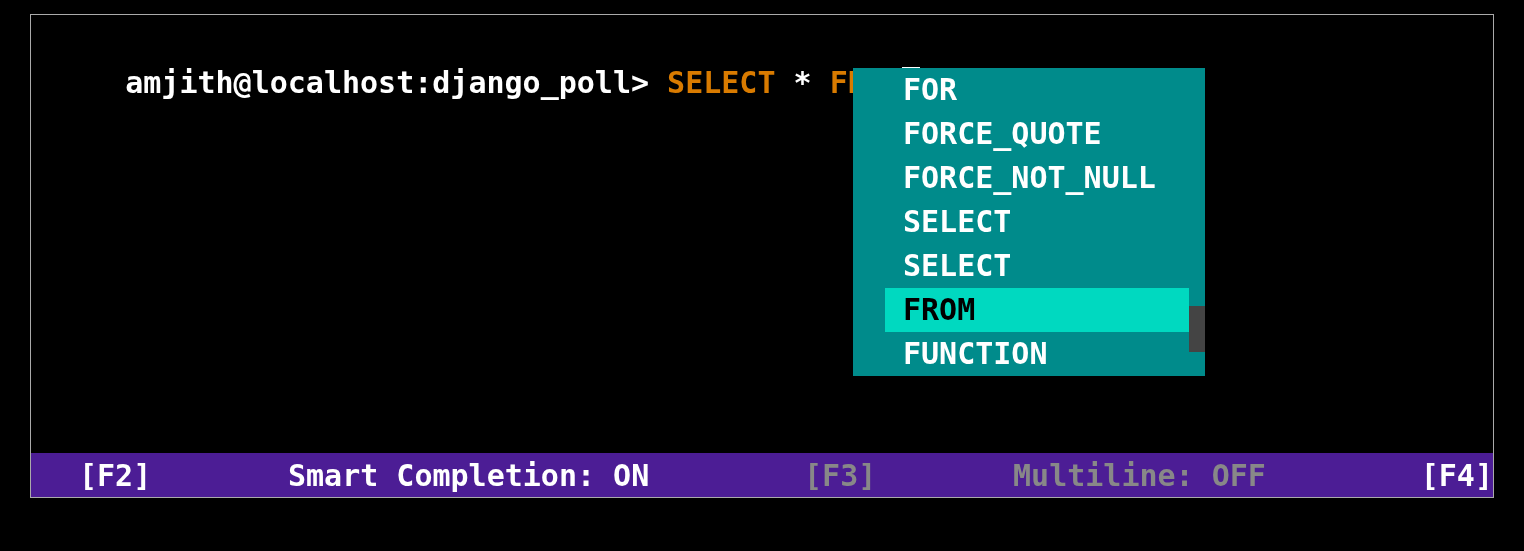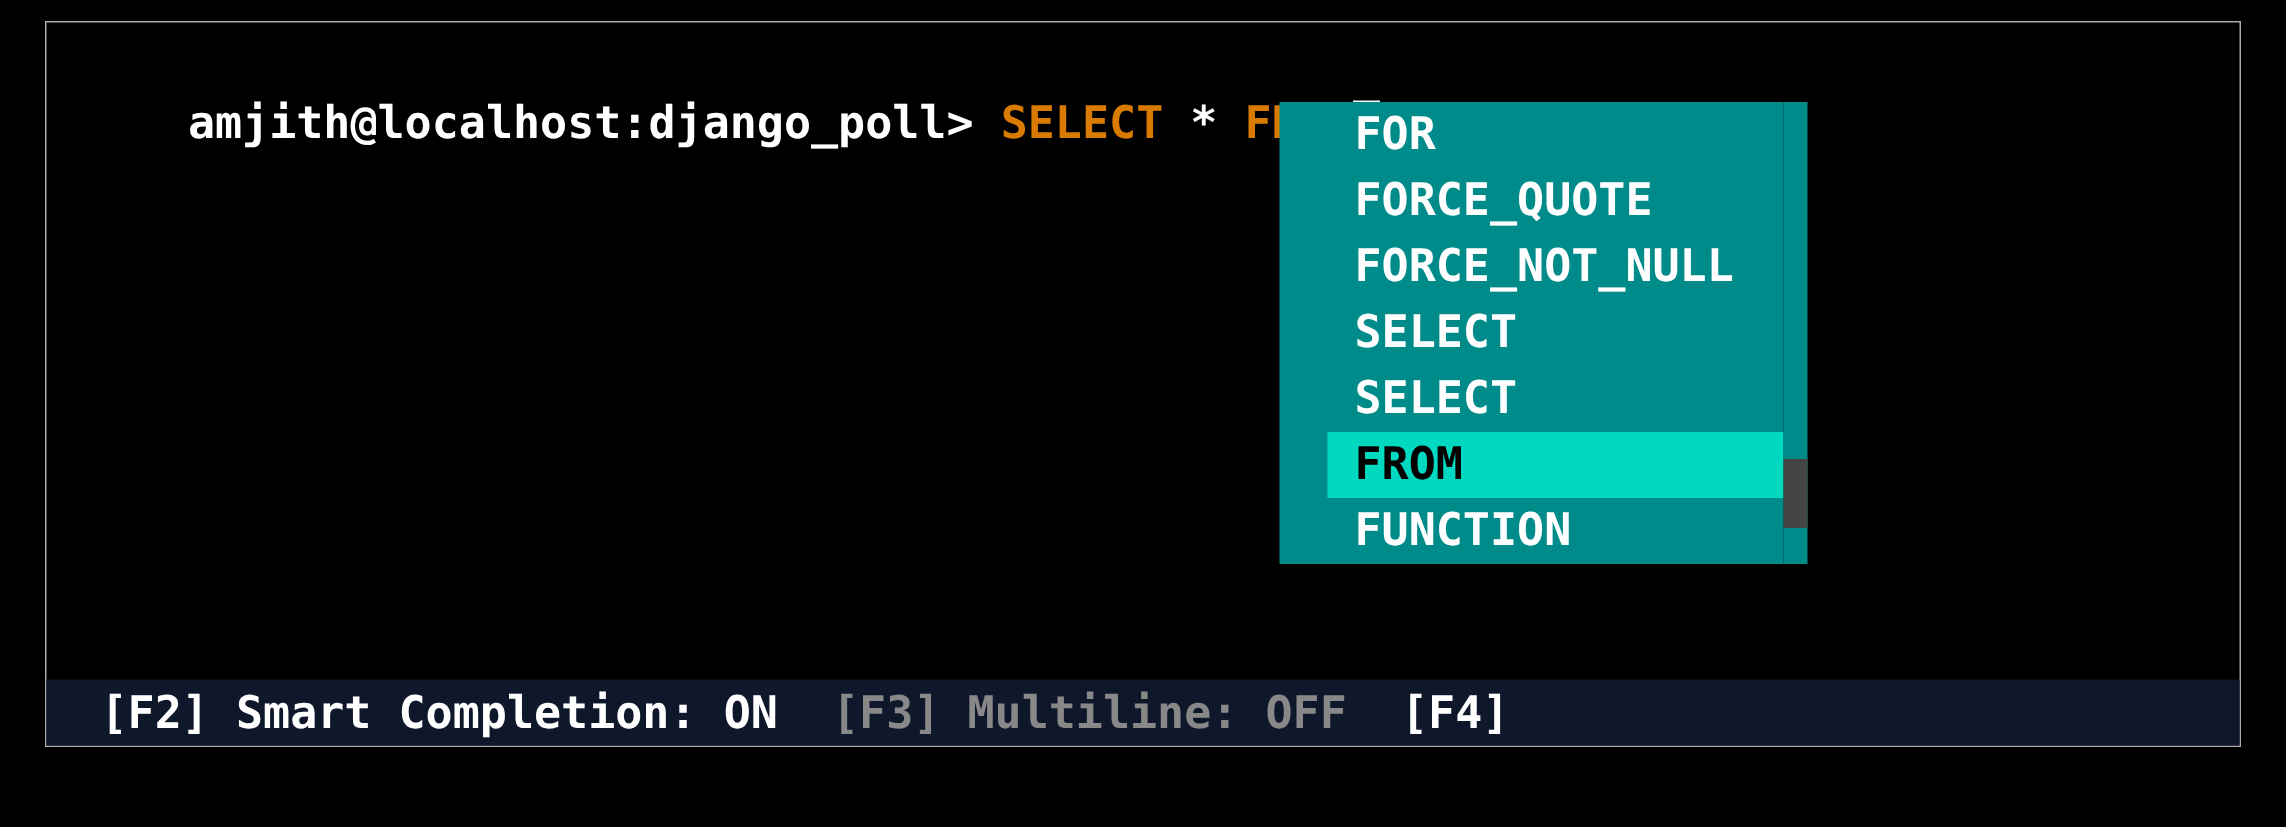--- a/index.html
+++ b/index.html
@@ -94,26 +94,27 @@
       width: 16px;
       height: 46px;
       background: #444;
     }
     .status-bar {
       position: absolute;
       left: 0;
       bottom: 0;
       width: 100%;
       height: 44px;
-      background: #0f172a;
+      background: #4c1d95;
       display: flex;
       align-items: center;
-      padding-left: 36px;
+      padding-left: 48px;
       font-weight: bold;
       white-space: pre;
+      justify-content: space-between;
     }
     .status-on {
       color: #fff;
     }
     .status-off {
       color: #888;
     }
   </style>
 </head>
 <body>

